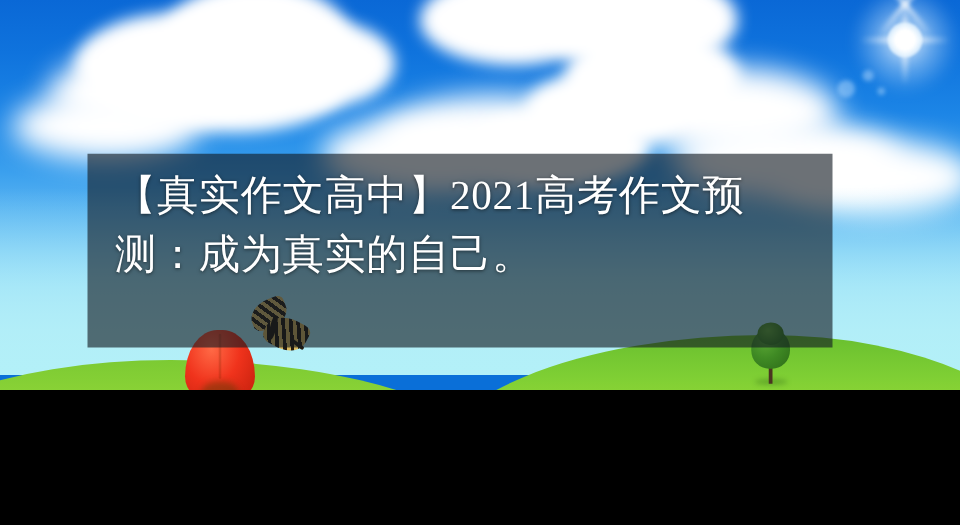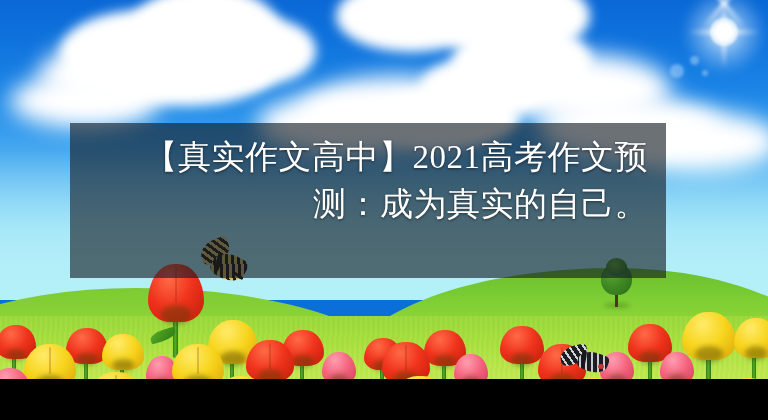--- a/index.html
+++ b/index.html
@@ -1,20 +1,19 @@
 <!DOCTYPE html>
 <html><head>
 <meta charset="utf-8">
 <style>
   html,body{margin:0;padding:0;background:#000;}
   #stage{
-    position:relative;width:768px;height:379px;overflow:hidden;
+    position:relative;width:768px;height:312px;overflow:hidden;
     font-family:"Liberation Serif","DejaVu Serif",serif;
     background:#0a6fd8;
-    text-align:right;
   }
 
   
   .sky{
     position:absolute;left:0;top:0;width:768px;height:300px;
     background:linear-gradient(to bottom,
       #0a68d6 0%,
       #0f73dd 14%,
       #1c85e6 30%,
       #3ba0ee 46%,

